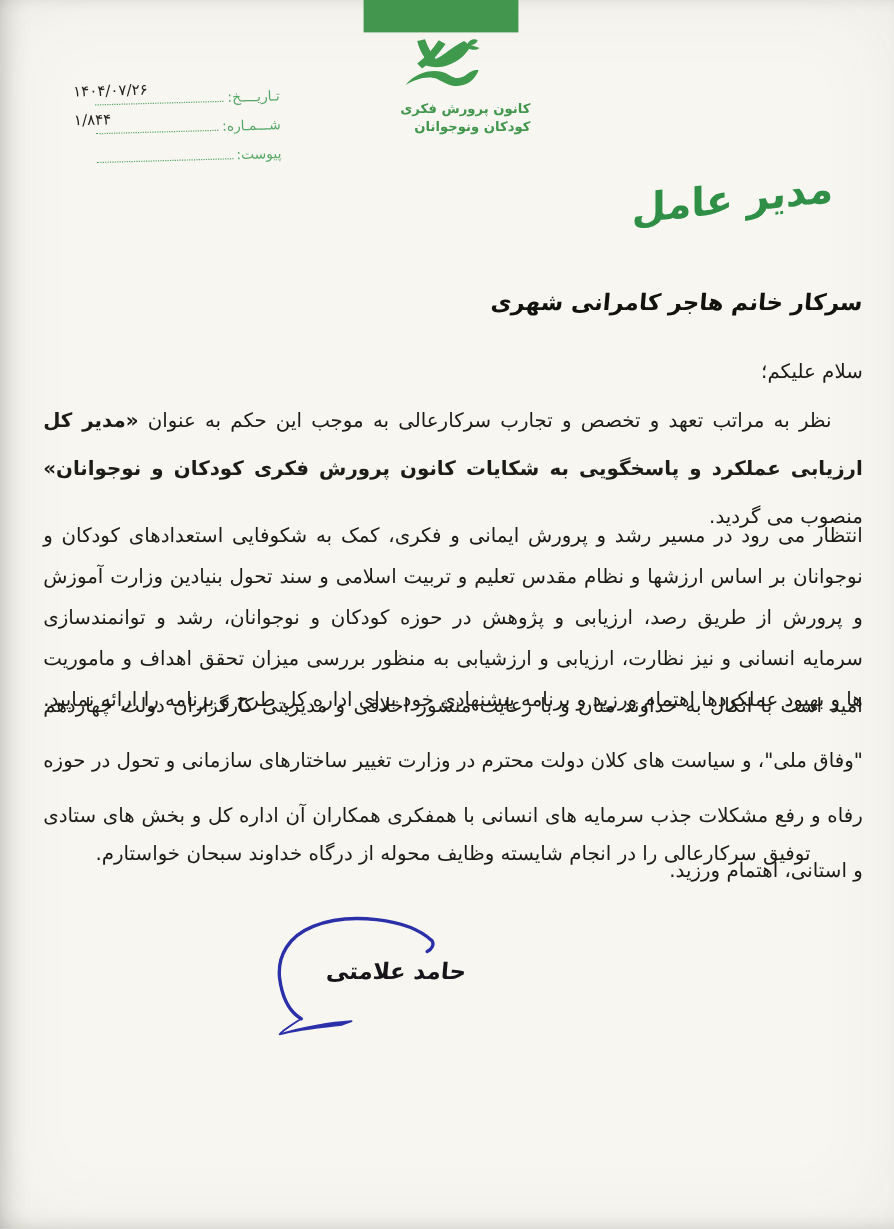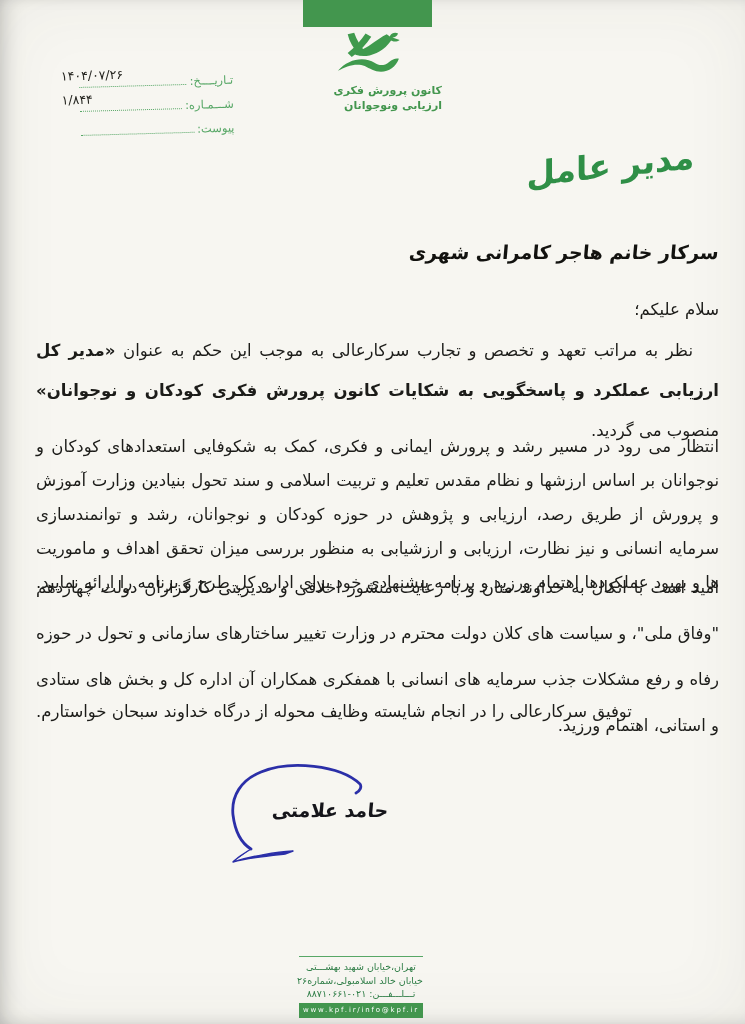--- a/index.html
+++ b/index.html
@@ -50,21 +50,21 @@
   .para{
     position:absolute;right:26px;left:36px;
     direction:rtl;color:#1c1c19;font-size:16.5px;
     text-align:justify;
   }
   .salutation{top:300px;text-align:right;}
   .p1{top:331px;line-height:40px;text-indent:26px;}
   .p1 .bold{font-weight:bold;}
   .p2{top:430px;line-height:34px;}
   .p3{top:565px;line-height:46px;}
-  .closing{top:702px;text-align:left;}
+  .closing{top:702px;text-align:center;}
   
   .sig-stroke{position:absolute;left:217px;top:752px;width:180px;height:120px;}
   .sig-name{
     position:absolute;left:272px;top:799px;
     color:#15151a;font-size:19px;font-weight:bold;direction:rtl;
     transform:skewX(-5deg);
   }
   
   .footer{
     position:absolute;left:299px;top:956px;width:124px;
@@ -92,21 +92,21 @@
     <svg viewBox="0 0 100 64" aria-hidden="true">
       <g fill="#3f9a4d">
         <path d="M77,6 c2,-4 7,-5 10,-3 c-1,3 -4,5 -7,5 l9,3 c-4,3 -9,2 -12,0 z"></path>
         <path d="M80,9 C74,20 64,27 52,30 C42,32 34,30 29,26 C38,26 46,22 53,17 C60,12 67,7 73,4 Z"></path>
         <path d="M25,4 L33,2 C36,11 41,19 47,26 L40,30 C32,22 27,13 25,4 Z"></path>
         <path d="M47,3 L54,7 C48,16 40,25 30,32 L25,27 C34,20 41,12 47,3 Z"></path>
         <path d="M13,49 C25,34 46,31 58,39 C64,43 70,43 76,38 C80,35 84,33 88,34 C84,44 76,50 66,50 C58,50 52,46 46,43 C36,39 23,43 13,49 Z"></path>
       </g>
     </svg>
     <div class="logo-text">کانون پرورش فکری</div>
-    <div class="logo-text">ارزیابی ونوجوانان</div>
+    <div class="logo-text">کودکان ونوجوانان</div>
   </div>
 
   <div class="meta">
     <div class="meta-row">
       <span class="meta-label">تـاریــــخ:</span>
       <span class="meta-dots"></span>
       <span class="meta-value">۱۴۰۴/۰۷/۲۶</span>
     </div>
     <div class="meta-row">
       <span class="meta-label">شـــمـاره:</span>
@@ -132,20 +132,14 @@
   <div class="para p3">امید است با اتکال به خداوند منان و با رعایت منشور اخلاقی و مدیریتی کارگزاران دولت چهاردهم "وفاق ملی"، و سیاست های کلان دولت محترم در وزارت تغییر ساختارهای سازمانی و تحول در حوزه رفاه و رفع مشکلات جذب سرمایه های انسانی با همفکری همکاران آن اداره کل و بخش های ستادی و استانی، اهتمام ورزید.</div>
 
   <div class="para closing">توفیق سرکارعالی را در انجام شایسته وظایف محوله از درگاه خداوند سبحان خواستارم.</div>
 
   <svg class="sig-stroke" viewBox="0 0 180 120" aria-hidden="true">
     <path d="M139,41 c4,-2 6,-6 4,-9 C123,13 73,8 44,20 C24,28 14,44 16,63 c2,16 8,28 18,34" fill="none" stroke="var(--ink-blue,#2b2fa8)" stroke-width="2.8" stroke-linecap="round"></path>
     <path d="M34,97 c-8,5 -16,10 -18,13 c18,-6 44,-10 60,-11 l-8,3 c-18,2 -38,4 -52,8" fill="var(--ink-blue,#2b2fa8)" stroke="var(--ink-blue,#2b2fa8)" stroke-width="1.4" stroke-linejoin="round"></path>
   </svg>
   <div class="sig-name">حامد علامتی</div>
 
-  <div class="footer">
-    <div class="line">تهران،خیابان شهید بهشـــتی</div>
-    <div class="line">خیابان خالد اسلامبولی،شماره۲۶</div>
-    <div class="line">تـــلـــفـــن: ۰۲۱-۸۸۷۱۰۶۶۱</div>
-    <div class="web-bar">www.kpf.ir/info@kpf.ir</div>
-  </div>
 
 </div>
 
 </body></html>

